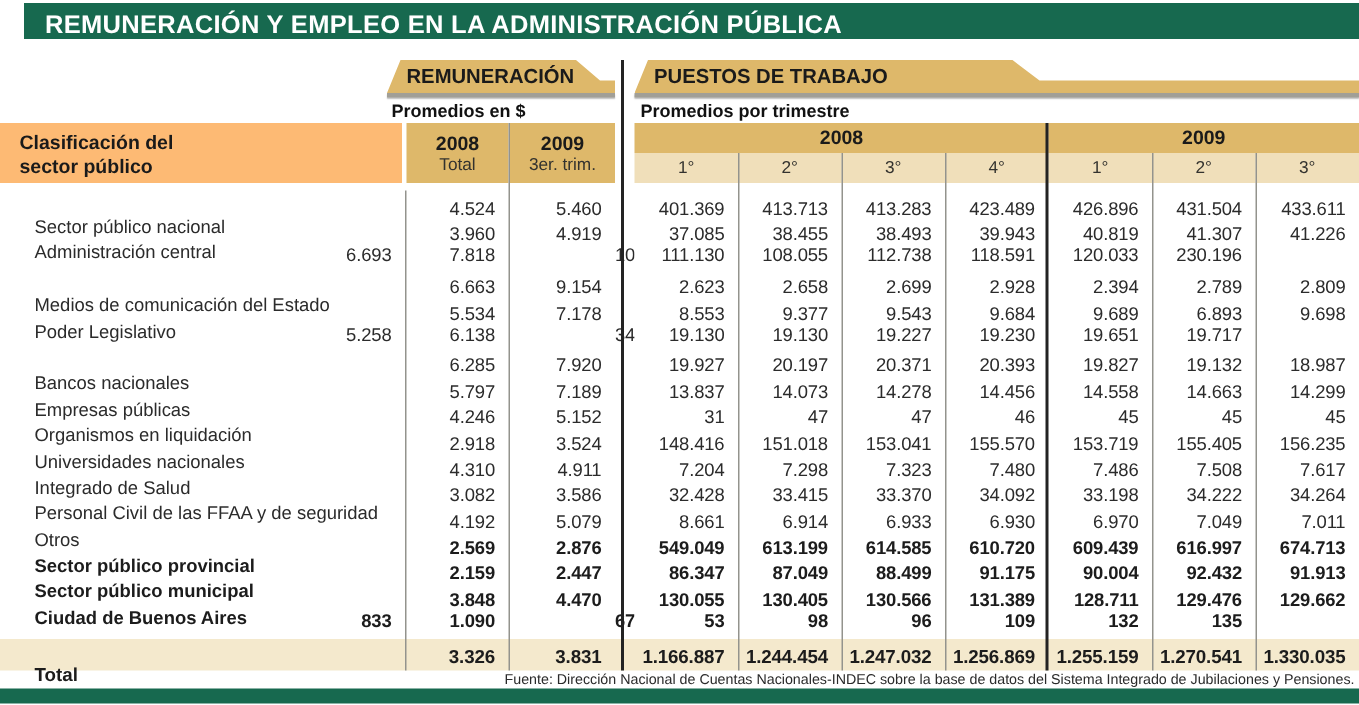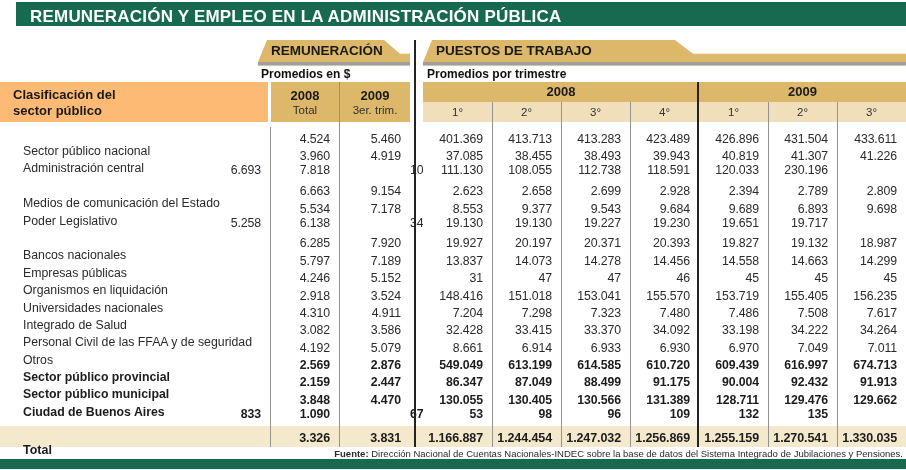--- a/index.html
+++ b/index.html
@@ -56,21 +56,21 @@
     display:grid;grid-template-columns:270px 69px 71px 13px repeat(7,69px);
     align-items:center;font-weight:bold;font-size:12.5px;color:#1c1c1c;}
 
   
   .vline{position:absolute;width:1px;background:#93938d;z-index:4;}
   .vline-dark{position:absolute;width:2px;background:#232323;z-index:5;}
 
   
   .source-line{position:absolute;right:3px;top:448px;font-size:9.5px;color:#2a2a2a;
     white-space:nowrap;}
-  .source-line b{font-weight:bold;}
+  .source-line b{font-weight:normal;}
   .bottombar{position:absolute;left:0;top:459px;width:906px;height:10px;background:#17694f;}
 </style>
 </head>
 <body>
 
 <div class="canvas">
 
   <div class="titlebar">REMUNERACIÓN Y EMPLEO EN LA ADMINISTRACIÓN PÚBLICA</div>
 
   <div class="tabwrap" id="rem-tabwrap">

